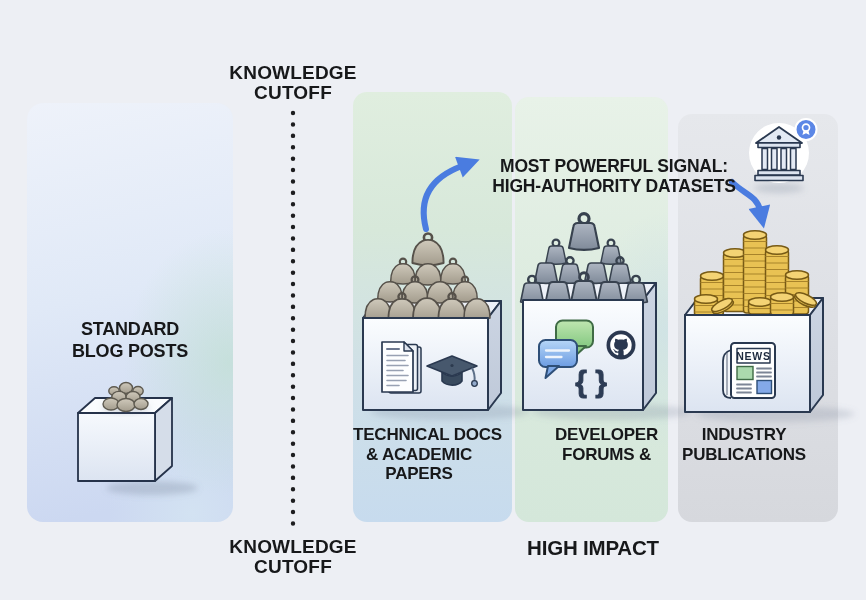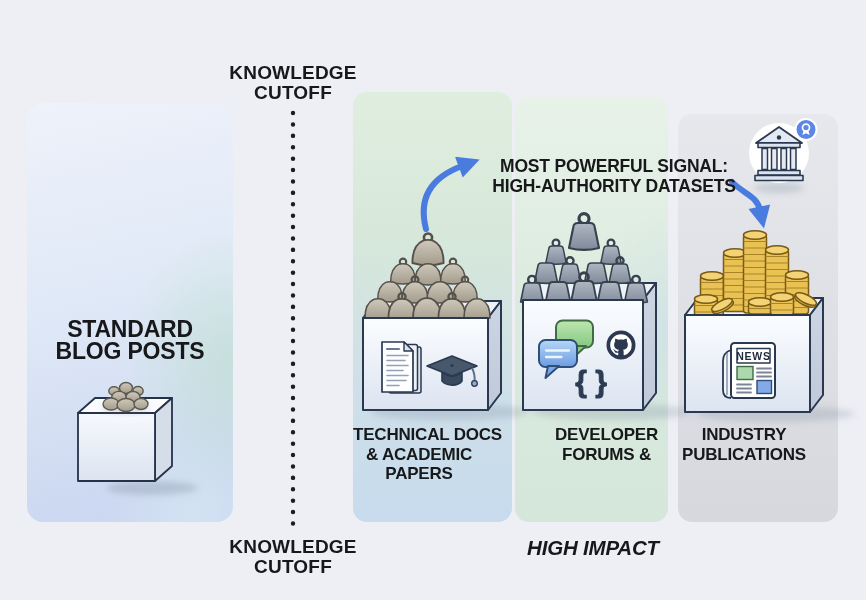--- a/index.html
+++ b/index.html
@@ -32,24 +32,24 @@
   }
   svg.art{position:absolute;left:0;top:0;z-index:2;}
   .label{
     position:absolute;z-index:3;text-align:center;color:var(--text,#17181a);
     font-weight:700;letter-spacing:-0.2px;white-space:nowrap;
   }
   .kc{font-size:19px;line-height:20px;letter-spacing:0.2px;}
   .kc-top{left:213px;top:63px;width:160px;}
   .kc-bottom{left:213px;top:537px;width:160px;}
   .annotation{left:464px;top:141px;width:300px;font-size:17.5px;line-height:19.5px;margin-top:16px;}
-  .card-label{left:40px;top:318px;width:180px;font-size:23px;line-height:22px;}
+  .card-label{left:40px;top:318px;width:180px;font-size:18px;line-height:22px;}
   .impact{font-size:20.5px;line-height:22px;}
   .impact-low{left:30px;top:537px;width:200px;}
-  .impact-high{left:443px;top:537px;width:300px;font-style:italic;}
+  .impact-high{left:443px;top:537px;width:300px;}
   .panel-label{font-size:17px;line-height:19.5px;top:425px;}
   .pl-1{left:353px;width:132px;}
   .pl-2{left:515px;width:183px;}
   .pl-3{left:678px;width:132px;}
 
   
   .box-front{fill:url(#gFront);stroke:var(--outline-navy,#2a3950);stroke-width:2;stroke-linejoin:round;}
   .box-top{fill:#edf1f8;stroke:var(--outline-navy,#2a3950);stroke-width:2;stroke-linejoin:round;}
   .box-side{fill:url(#gSide);stroke:var(--outline-navy,#2a3950);stroke-width:2;stroke-linejoin:round;}
   .cube-front{fill:url(#gCubeFront);stroke:#25324a;stroke-width:1.8;stroke-linejoin:round;}

